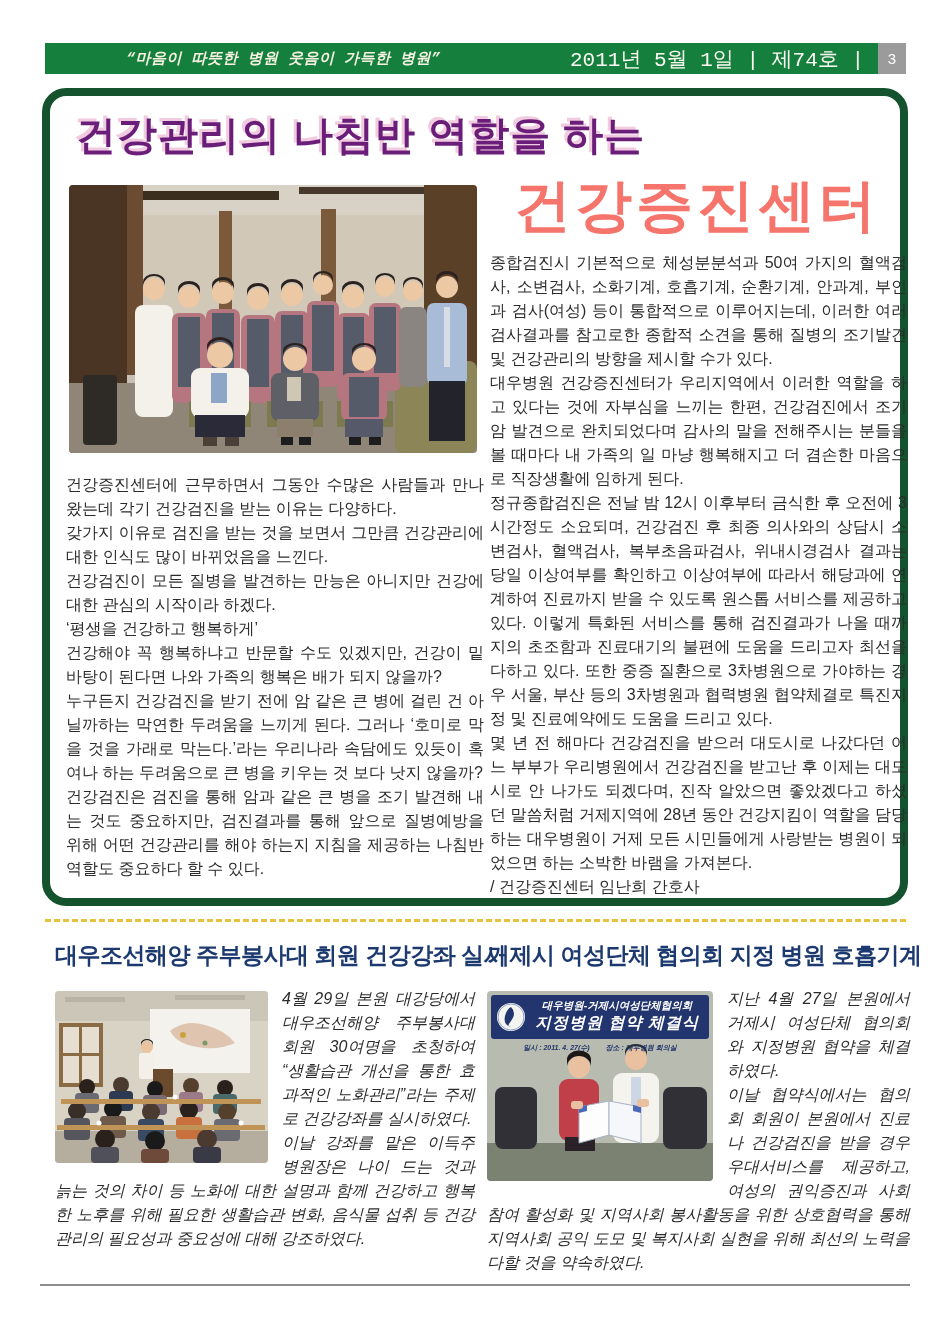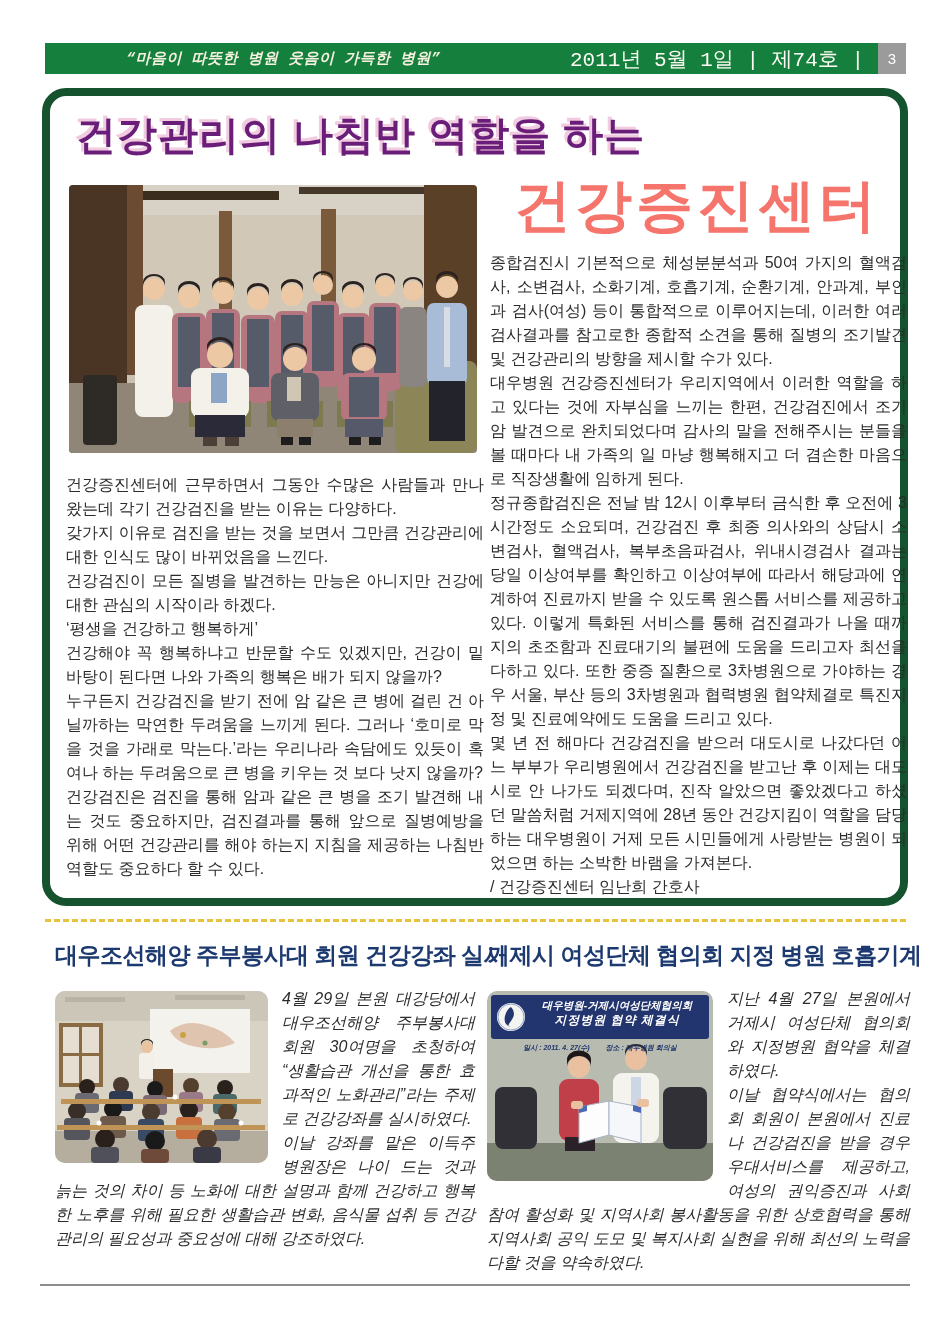--- a/index.html
+++ b/index.html
@@ -47,29 +47,29 @@
     border-top:3px dashed #e7c23e;
   }
   
   .article{position:absolute;top:940px;}
   .article.left{left:55px;width:420px;}
   .article.right{left:487px;width:423px;}
   .article-heading{
     font-size:23px;font-weight:bold;color:#1d3a70;letter-spacing:-0.5px;
     margin:0 0 16px 0;white-space:nowrap;
   }
-  .photo-float{float:left;margin:4px 14px 4px 0;border-radius:10px;overflow:hidden;position:relative;}
+  .photo-float{float:left;margin:4px 14px 4px 0;border-radius:4px;overflow:hidden;position:relative;}
   .article-flow{overflow:visible;font-style:italic;}
   
   .banner-text{
     position:absolute;left:40px;top:8px;width:180px;text-align:center;color:#ffffff;
     font-weight:bold;line-height:1.3;
   }
   .banner-line1{font-size:10.5px;display:block;}
-  .banner-line2{font-size:12px;display:block;letter-spacing:1px;}
+  .banner-line2{font-size:16px;display:block;letter-spacing:1px;}
   .banner-sub{
     position:absolute;left:10px;top:52px;width:206px;display:flex;justify-content:center;gap:16px;
     font-size:7px;color:#23356d;font-weight:bold;
   }
   .bottom-rule{
     position:absolute;left:40px;top:1284px;width:870px;height:2px;background:#8d8d8d;
   }
 </style>
 </head>
 <body>

